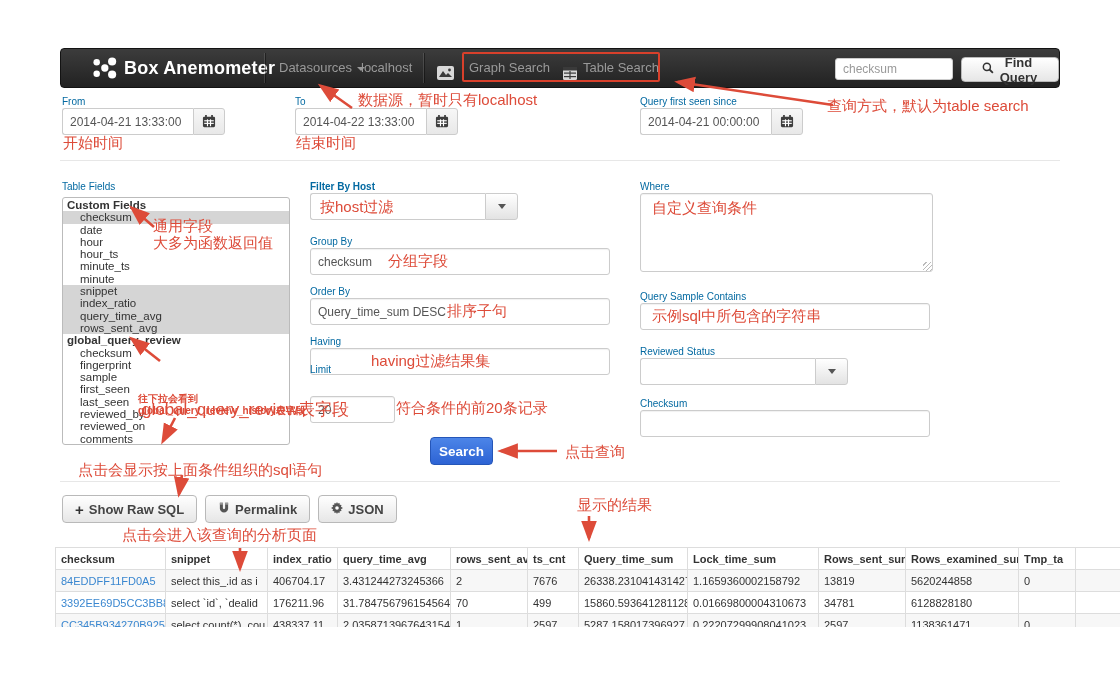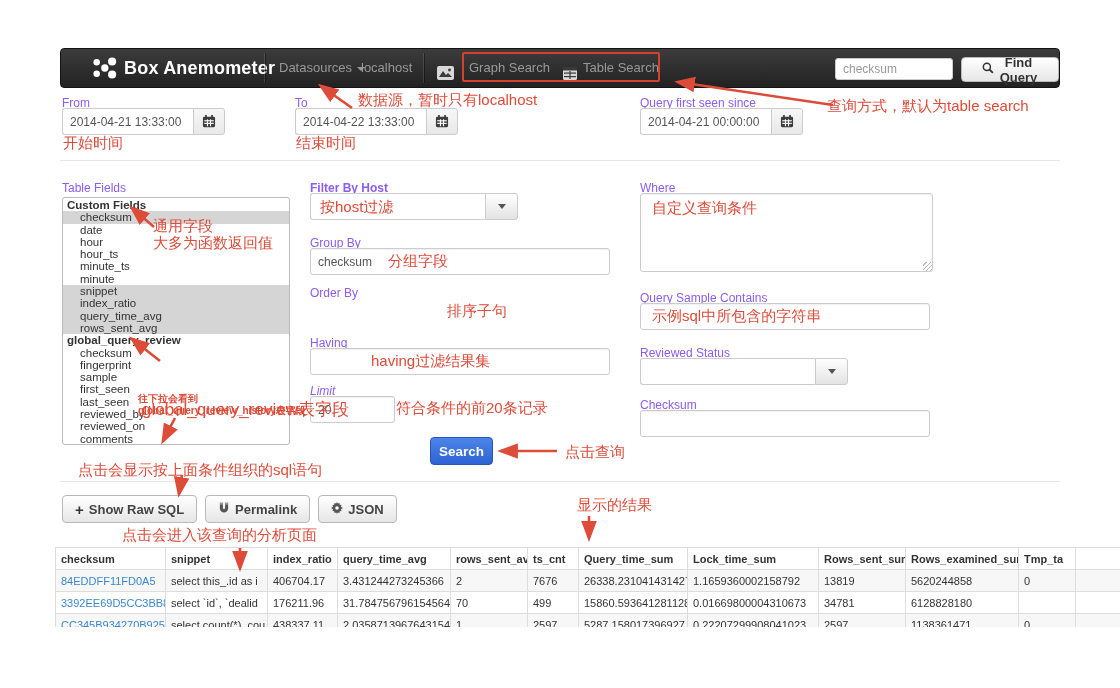--- a/index.html
+++ b/index.html
@@ -15,21 +15,21 @@
   .nav-link { color:#999; font-size:13px; cursor:pointer; }
   .nav-sep { position:absolute; top:4px; width:1px; height:30px; background:rgba(255,255,255,.12); box-shadow:1px 0 0 rgba(0,0,0,.4); }
   .caret-down { display:inline-block; width:0; height:0; border-left:4px solid transparent; border-right:4px solid transparent; border-top:4px solid #999; margin-left:5px; vertical-align:middle; }
   .nav-input { position:absolute; left:774px; top:9px; width:118px; height:22px; border:1px solid #ccc; border-radius:3px; padding:2px 7px; font-size:12px; color:#555; }
   .nav-input::placeholder { color:#999; }
   .btn { display:inline-flex; align-items:center; gap:5px; background:linear-gradient(#ffffff,#e6e6e6); border:1px solid #b9b9b9; border-radius:4px; color:#333; font-size:13px; cursor:pointer; }
   .find-btn { position:absolute; left:900px; top:8px; height:25px; padding:0 20px; font-weight:bold; }
   .red-box { position:absolute; left:462px; top:52px; width:198px; height:30px; border:2px solid #d8402b; border-radius:2px; z-index:20; }
 
   
-  .lbl { position:absolute; font-size:12px; color:#8b5cf6; }
+  .lbl { position:absolute; font-size:10px; color:#0369a1; }
   .inp { position:absolute; height:27px; border:1px solid #ccc; border-radius:3px; background:#fff; padding:4px 7px; font-size:12px; color:#555;
          box-shadow:inset 0 1px 1px rgba(0,0,0,.06); font-family:"Liberation Sans","DejaVu Sans",sans-serif; }
   .date-row { position:absolute; display:flex; }
   .date-row input { width:131px; height:27px; border:1px solid #ccc; border-right:none; border-radius:3px 0 0 3px; padding:4px 7px; font-size:12px; color:#555; }
   .addon { width:32px; height:27px; background:linear-gradient(#f7f7f7,#e8e8e8); border:1px solid #ccc; border-radius:0 3px 3px 0;
            display:flex; align-items:center; justify-content:center; cursor:pointer; }
   .sel-row { position:absolute; display:flex; }
   .sel-box { width:175px; height:27px; border:1px solid #ccc; border-right:none; border-radius:3px 0 0 3px; background:#fff; }
   .sel-btn { width:33px; height:27px; background:linear-gradient(#ffffff,#e3e3e3); border:1px solid #ccc; border-radius:0 3px 3px 0;
              display:flex; align-items:center; justify-content:center; cursor:pointer; }
@@ -216,27 +216,28 @@
         <i></i>
       </span>
   </div>
   <div class="ann" style="left:320px; top:198px;">按host过滤</div>
 
   <div class="lbl" style="left:310px; top:236px;">Group By</div>
   <input class="inp" style="left: 310px; top: 248px; width: 300px;" value="checksum">
   <div class="ann" style="left:388px; top:252px;">分组字段</div>
 
   <div class="lbl" style="left:310px; top:286px;">Order By</div>
+  <input class="inp" style="left: 310px; top: 298px; width: 300px;" value="Query_time_sum DESC">
   <div class="ann" style="left:447px; top:302px;">排序子句</div>
 
   <div class="lbl" style="left:310px; top:336px;">Having</div>
   <input class="inp" style="left: 310px; top: 348px; width: 300px;">
   <div class="ann" style="left:349px; top:352px;margin-left:22px;">having过滤结果集</div>
 
-  <div class="lbl" style="left:310px; top:384px;font-style:italic;">Limit</div>
+  <div class="lbl" style="left:310px; top:364px;">Limit</div>
   <input class="inp" style="left: 310px; top: 396px; width: 85px;" value="20">
   <div class="ann" style="left:396px; top:399px;">符合条件的前20条记录</div>
 
   <button class="search-btn">Search</button>
   <div class="ann" style="left:565px; top:443px;">点击查询</div>
 
   <div class="lbl" style="left:640px; top:181px;">Where</div>
   <textarea class="inp" style="left: 640px; top: 193px; width: 293px;"></textarea>
   <span class="resize-grip"></span>
   <div class="ann" style="left:652px; top:199px;">自定义查询条件</div>

